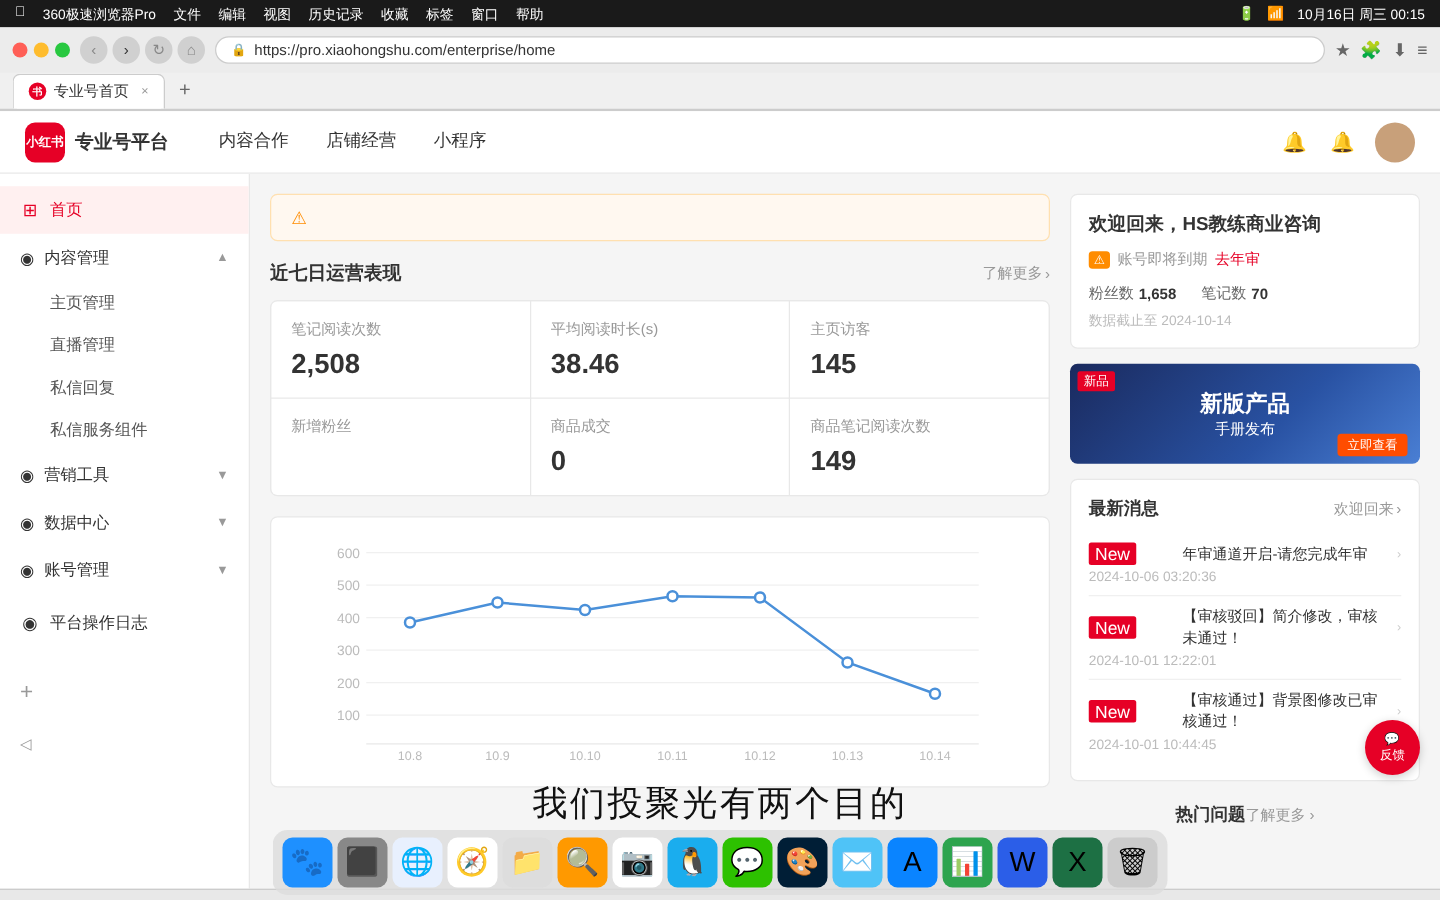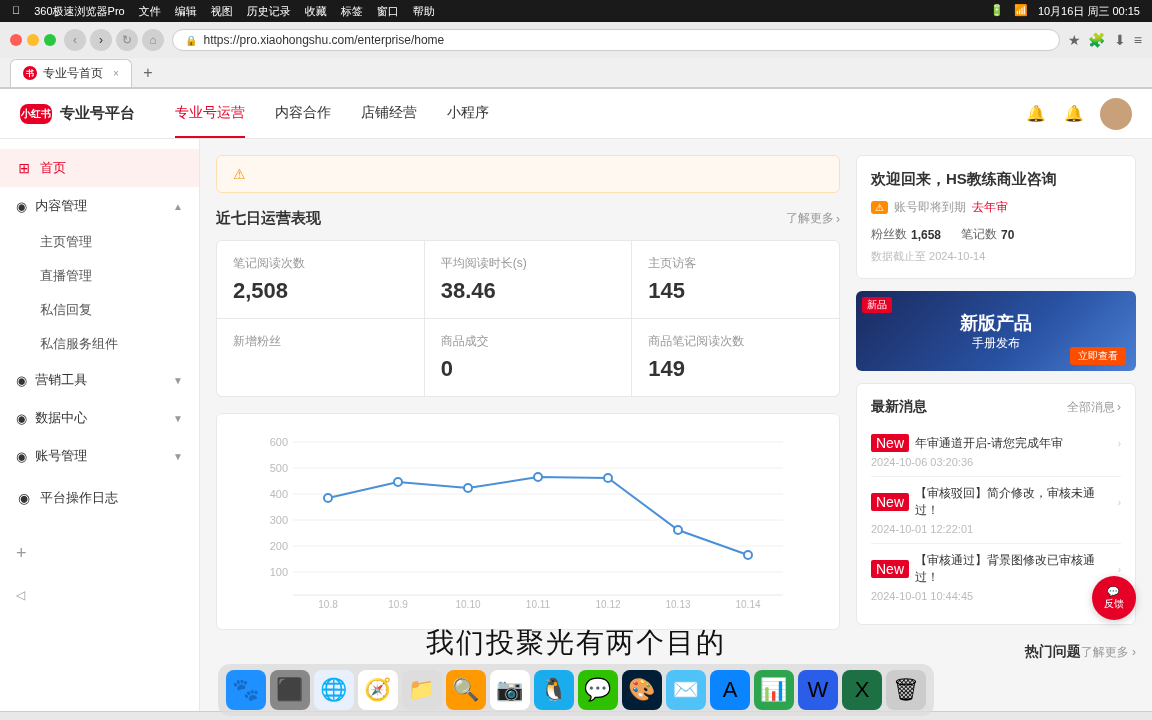--- a/index.html
+++ b/index.html
@@ -27,21 +27,21 @@
     .tab-favicon { width: 14px; height: 14px; background: #e60026; border-radius: 50%; display: flex; align-items: center; justify-content: center; }
     .tab-close { color: #999; font-size: 10px; margin-left: 4px; cursor: pointer; }
     .tab-plus { width: 24px; height: 24px; display: flex; align-items: center; justify-content: center; color: #666; font-size: 16px; cursor: pointer; margin-left: 4px; }
 
     
     .app { display: flex; flex-direction: column; height: 622px; background: #f5f5f5; }
 
     
     .app-header { background: white; border-bottom: 1px solid #e8e8e8; padding: 0 20px; height: 50px; display: flex; align-items: center; gap: 20px; }
     .app-logo { display: flex; align-items: center; gap: 8px; }
-    .logo-icon { width: 32px; height: 20px; background: #e60026; border-radius: 8px; display: flex; align-items: center; justify-content: center; color: white; font-size: 14px; font-weight: bold; }
+    .logo-icon { width: 32px; height: 32px; background: #e60026; border-radius: 8px; display: flex; align-items: center; justify-content: center; color: white; font-size: 14px; font-weight: bold; }
     .logo-text { font-size: 15px; font-weight: 600; color: #333; }
     .app-nav { display: flex; gap: 30px; margin-left: 20px; }
     .app-nav-item { font-size: 14px; color: #333; cursor: pointer; padding: 14px 0; border-bottom: 2px solid transparent; }
     .app-nav-item.active { color: #e60026; border-bottom-color: #e60026; }
     .header-right { margin-left: auto; display: flex; align-items: center; gap: 14px; }
     .header-icon { width: 24px; height: 24px; display: flex; align-items: center; justify-content: center; color: #666; font-size: 16px; cursor: pointer; }
     .avatar { width: 32px; height: 32px; border-radius: 50%; background: #ccc; }
 
     
     .content-area { display: flex; flex: 1; overflow: hidden; }
@@ -93,21 +93,21 @@
     .promo-tag { position: absolute; top: 6px; left: 6px; background: #e60026; color: white; font-size: 10px; padding: 1px 5px; border-radius: 2px; }
 
     .news-section { background: white; border-radius: 6px; padding: 14px; border: 1px solid #e8e8e8; margin-bottom: 12px; }
     .news-header { display: flex; align-items: center; justify-content: space-between; margin-bottom: 10px; }
     .news-title { font-size: 14px; font-weight: 600; color: #333; }
     .news-all { font-size: 12px; color: #999; cursor: pointer; display: flex; align-items: center; gap: 2px; }
     .news-item { padding: 8px 0; border-bottom: 1px solid #f0f0f0; cursor: pointer; }
     .news-item:last-child { border-bottom: none; }
     .news-item-header { display: flex; align-items: center; gap: 6px; margin-bottom: 4px; }
     .news-badge { background: #e60026; color: white; font-size: 14px; padding: 1px 5px; border-radius: 2px; }
-    .news-item-title { font-size: 12px; color: #333; flex: 1; }
+    .news-item-title { font-size: 12px; color: #333; flex: 1; margin-left: 31px; }
     .news-item-arrow { color: #ccc; font-size: 10px; }
     .news-item-date { font-size: 11px; color: #bbb; }
 
     .mac-statusbar { background: #1a1a1a; color: white; height: 22px; display: flex; align-items: center; padding: 0 12px; font-size: 11px; }
     .mac-statusbar-left { display: flex; gap: 14px; }
     .mac-statusbar-right { margin-left: auto; display: flex; gap: 10px; font-size: 11px; }
 
     .dock { background: rgba(220,220,220,0.8); border-radius: 12px; height: 52px; display: flex; align-items: center; padding: 4px 8px; gap: 4px; margin: 4px auto; width: fit-content; position: fixed; bottom: 0; left: 50%; transform: translateX(-50%); }
     .dock-icon { width: 40px; height: 40px; border-radius: 8px; display: flex; align-items: center; justify-content: center; font-size: 22px; cursor: pointer; }
 
@@ -175,21 +175,20 @@
 <div class="app">
 
   <div class="app-header">
     <div class="app-logo">
       <div class="logo-icon">
         <span style="font-size:10px;font-weight:bold;">小红书</span>
       </div>
       <span class="logo-text">专业号平台</span>
     </div>
     <nav class="app-nav">
-      <span class="app-nav-item active">专业号运营</span>
       <span class="app-nav-item">内容合作</span>
       <span class="app-nav-item">店铺经营</span>
       <span class="app-nav-item">小程序</span>
     </nav>
     <div class="header-right">
       <div class="header-icon">🔔</div>
       <div class="header-icon">🔔</div>
       <div class="avatar" style="background:#c8a07a;border-radius:50%;width:32px;height:32px;"></div>
     </div>
   </div>
@@ -354,21 +353,21 @@
             <div style="font-size:18px;font-weight:bold;">新版产品</div>
             <div style="font-size:12px;">手册发布</div>
           </div>
           <div style="position:absolute;right:10px;bottom:6px;background:#ff4d00;color:white;font-size:10px;padding:2px 8px;border-radius:3px;">立即查看</div>
         </div>
 
         <div class="news-section">
           <div class="news-header">
             <span class="news-title">最新消息</span>
             <span class="news-all">
-              <span>全部消息</span>
+              <span>欢迎回来</span>
               <span> ›</span>
             </span>
           </div>
 
           <div class="news-item">
             <div class="news-item-header">
               <span class="news-badge">New</span>
               <span class="news-item-title">年审通道开启-请您完成年审</span>
               <span class="news-item-arrow">›</span>
             </div>
@@ -387,21 +386,21 @@
           <div class="news-item">
             <div class="news-item-header">
               <span class="news-badge">New</span>
               <span class="news-item-title">【审核通过】背景图修改已审核通过！</span>
               <span class="news-item-arrow">›</span>
             </div>
             <div class="news-item-date">2024-10-01 10:44:45</div>
           </div>
         </div>
 
-        <div style="display:flex;align-items:center;justify-content:flex-end;padding:6px 0;">
+        <div style="display:flex;align-items:center;justify-content:center;padding:6px 0;">
           <span style="font-size:14px;font-weight:600;color:#333;">热门问题</span>
           <span style="font-size:12px;color:#999;cursor:pointer;">
             <span>了解更多</span> ›
           </span>
         </div>
       </div>
     </div>
   </div>
 </div>
 

